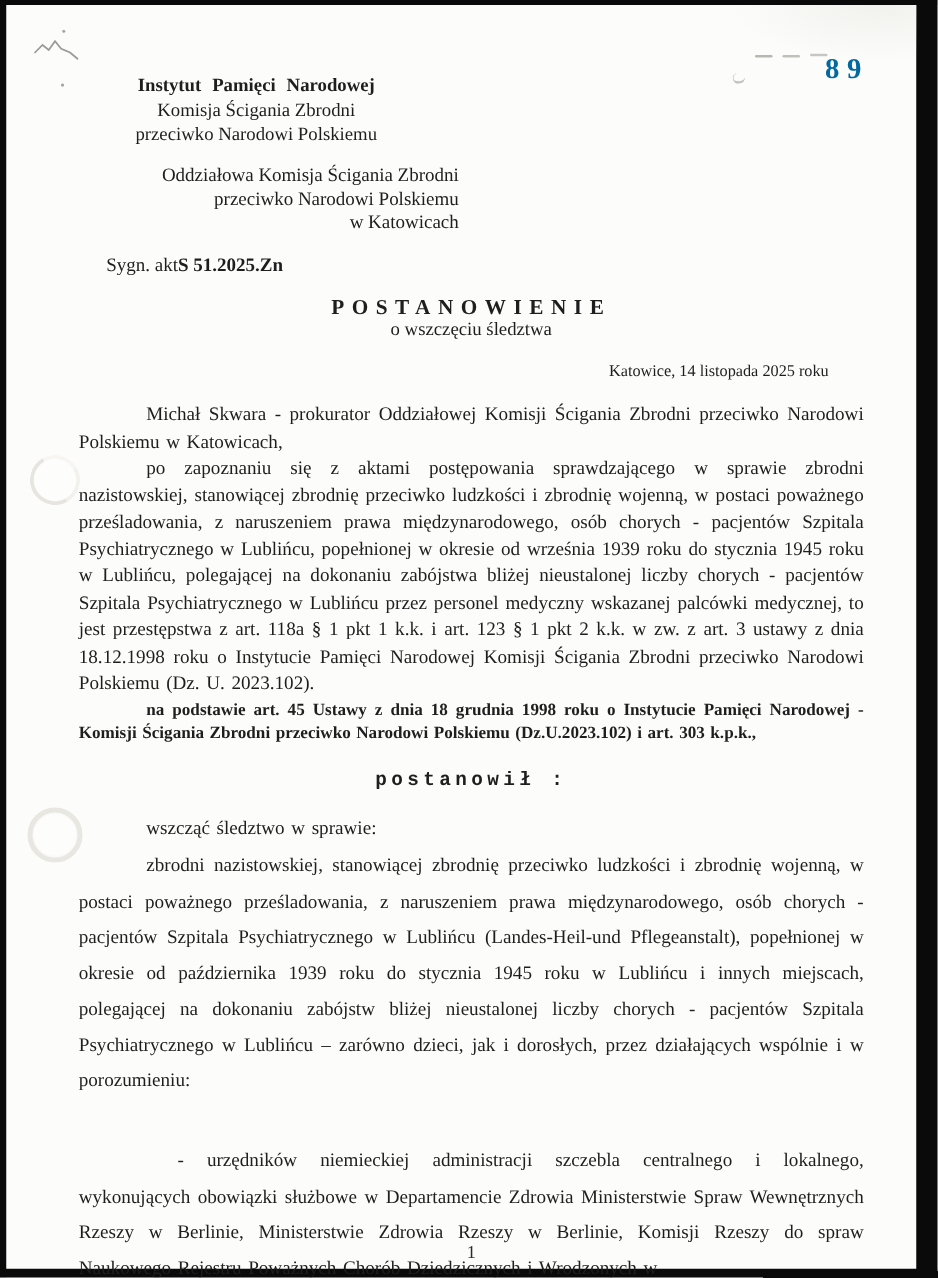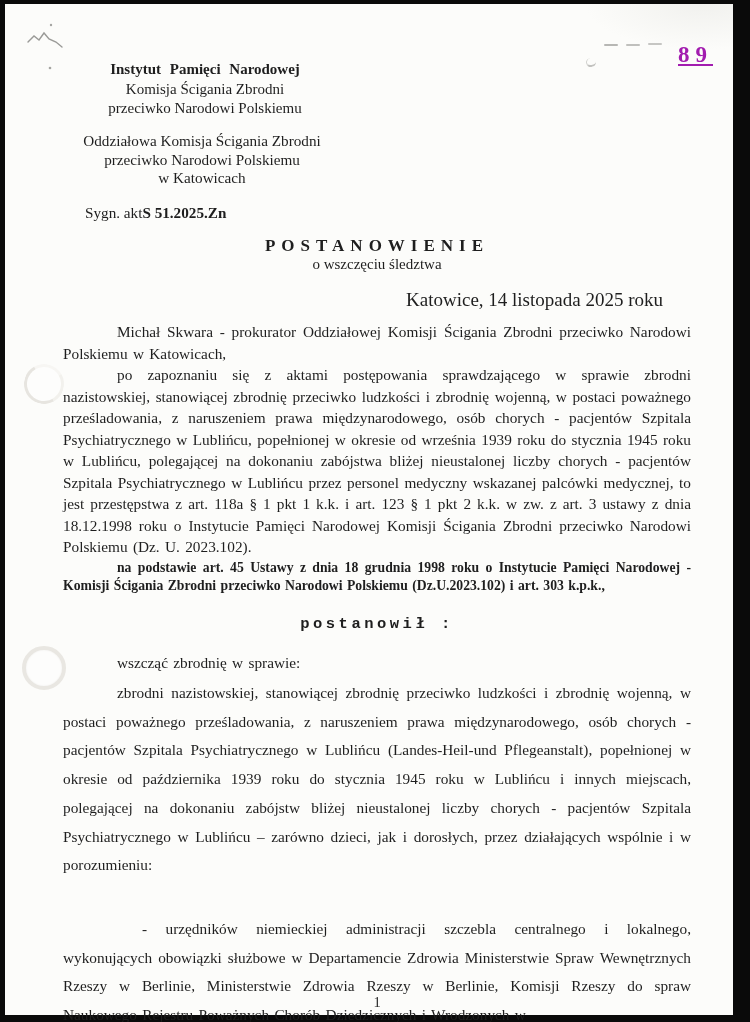--- a/index.html
+++ b/index.html
@@ -36,42 +36,42 @@
     box-shadow:inset 0 0 2px #f0efec;
   }
   .pencil-mark{position:absolute;left:26px;top:20px;}
   .smudge{position:absolute;background:#b7b7b4;border-radius:1px;}
   .smudge-dashes{left:604px;top:44px;width:14px;height:2px;
     box-shadow:22px 0 0 #c0c0bd, 44px -1px 0 #c6c6c3;}
   .smudge-dots{left:586px;top:58px;width:9px;height:7px;background:transparent;
     border-bottom:2px solid #c2c2bf;border-left:1px solid #cfcfcc;border-radius:50%;
     transform:rotate(-8deg);}
   .page-stamp{
-    position:absolute;left:678px;top:42px;
-    font-size:23px;font-weight:bold;letter-spacing:6px;color:#a21caf;text-decoration:underline;
+    position:absolute;left:660px;top:42px;
+    font-size:23px;font-weight:bold;letter-spacing:6px;color:#0369a1;
   }
   
   .office-main{
     position:absolute;left:55px;top:60px;width:300px;
     text-align:center;font-size:15px;line-height:19.5px;
   }
   .office-main .l1{font-weight:bold;word-spacing:5px;}
   .office-branch{
     position:absolute;left:37px;top:132px;width:330px;
-    text-align:center;font-size:15.2px;line-height:18.5px;
+    text-align:right;font-size:15.2px;line-height:18.5px;
   }
   .case-ref{position:absolute;left:85px;top:204px;font-size:15.2px;}
   .case-ref .num{font-weight:bold;margin-left:0;}
   
   .doc-title{position:absolute;left:63px;top:236px;width:628px;text-align:center;}
   .doc-title .main{font-weight:bold;font-size:17px;letter-spacing:6px;line-height:19px;}
   .doc-title .sub{font-weight:normal;font-size:15px;line-height:19px;}
   .dateline{
     position:absolute;left:0;top:289px;width:663px;
-    text-align:right;font-size:19px;
+    text-align:right;font-size:13px;
   }
   
   .para{
     position:absolute;left:63px;width:628px;
     font-size:15.3px;line-height:21.5px;
     text-align:justify;text-indent:54px;word-spacing:1.5px;
   }
   .p-prosecutor{top:321px;}
   .p-review{top:364px;}
   .p-legal{
@@ -139,21 +139,21 @@
   <div class="dateline">Katowice, 14 listopada 2025 roku</div>
 
   <div class="para p-prosecutor">Michał Skwara - prokurator Oddziałowej Komisji Ścigania Zbrodni przeciwko Narodowi Polskiemu w Katowicach,</div>
 
   <div class="para p-review">po zapoznaniu się z aktami postępowania sprawdzającego w sprawie zbrodni nazistowskiej, stanowiącej zbrodnię przeciwko ludzkości i zbrodnię wojenną, w postaci poważnego prześladowania, z naruszeniem prawa międzynarodowego, osób chorych - pacjentów Szpitala Psychiatrycznego w Lublińcu, popełnionej w okresie od września 1939 roku do stycznia 1945 roku w Lublińcu, polegającej na dokonaniu zabójstwa bliżej nieustalonej liczby chorych - pacjentów Szpitala Psychiatrycznego w Lublińcu przez personel medyczny wskazanej palcówki medycznej, to jest przestępstwa z art. 118a § 1 pkt 1 k.k. i art. 123 § 1 pkt 2 k.k. w zw. z art. 3 ustawy z dnia 18.12.1998 roku o Instytucie Pamięci Narodowej Komisji Ścigania Zbrodni przeciwko Narodowi Polskiemu (Dz. U. 2023.102).</div>
 
   <div class="para p-legal">na podstawie art. 45 Ustawy z dnia 18 grudnia 1998 roku o Instytucie Pamięci Narodowej - Komisji Ścigania Zbrodni przeciwko Narodowi Polskiemu (Dz.U.2023.102) i art. 303 k.p.k.,</div>
 
   <div class="decision-heading">postanowił :</div>
 
-  <div class="para p-intro">wszcząć zbrodnię w sprawie:</div>
+  <div class="para p-intro">wszcząć śledztwo w sprawie:</div>
 
   <div class="para p-crime">zbrodni nazistowskiej, stanowiącej zbrodnię przeciwko ludzkości i zbrodnię wojenną, w postaci poważnego prześladowania, z naruszeniem prawa międzynarodowego, osób chorych - pacjentów Szpitala Psychiatrycznego w Lublińcu (Landes-Heil-und Pflegeanstalt), popełnionej w okresie od października 1939 roku do stycznia 1945 roku w Lublińcu i innych miejscach, polegającej na dokonaniu zabójstw bliżej nieustalonej liczby chorych - pacjentów Szpitala Psychiatrycznego w Lublińcu – zarówno dzieci, jak i dorosłych, przez działających wspólnie i w porozumieniu:</div>
 
   <div class="para p-perp">- urzędników niemieckiej administracji szczebla centralnego i lokalnego, wykonujących obowiązki służbowe w Departamencie Zdrowia Ministerstwie Spraw Wewnętrznych Rzeszy w Berlinie, Ministerstwie Zdrowia Rzeszy w Berlinie, Komisji Rzeszy do spraw Naukowego Rejestru Poważnych Chorób Dziedzicznych i Wrodzonych w</div>
 
   <div class="page-footer">1</div>
 
 </div>
 
 </body></html>

